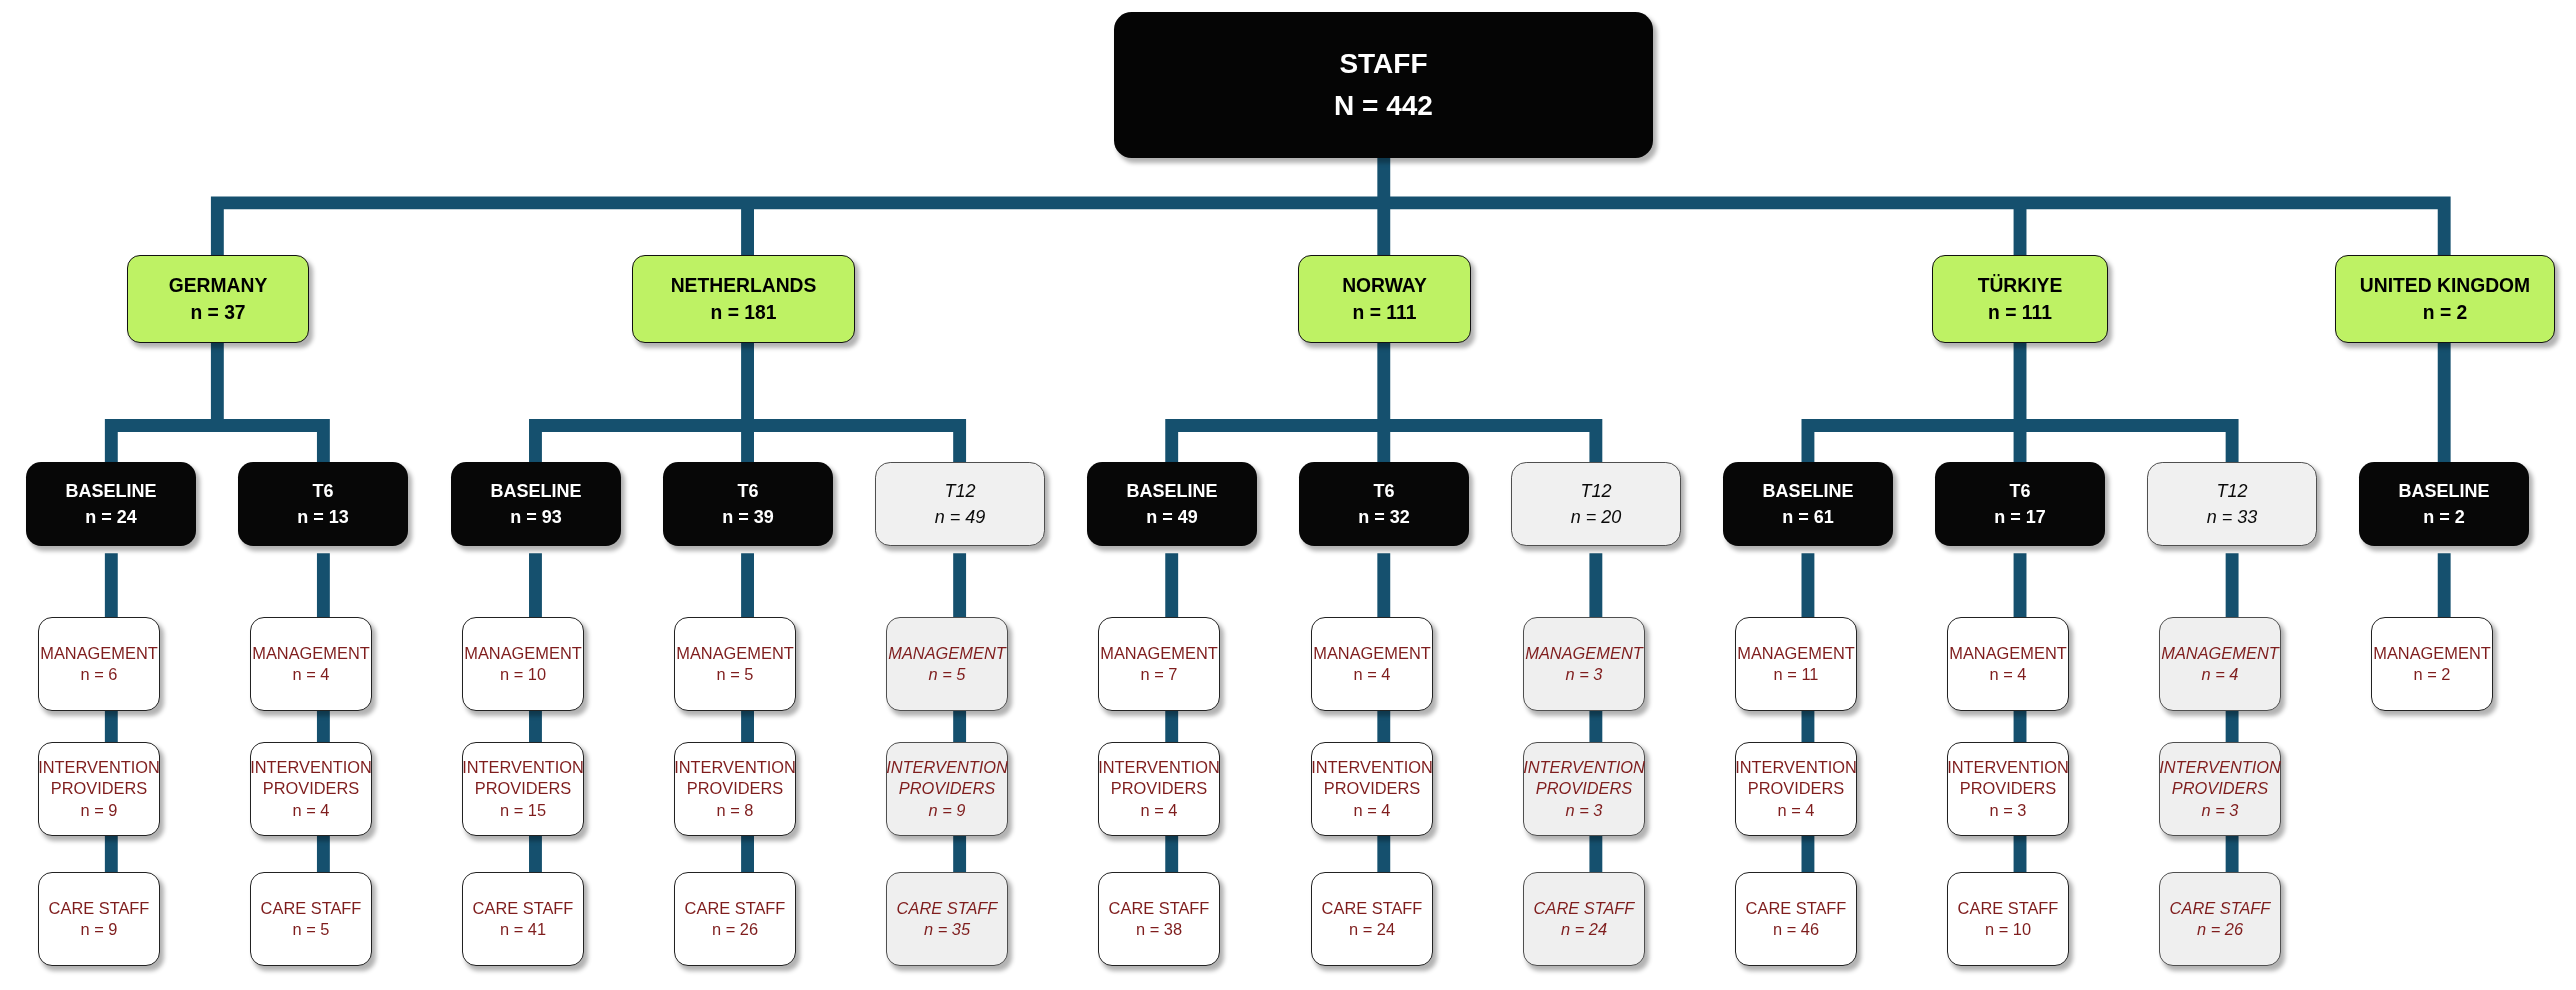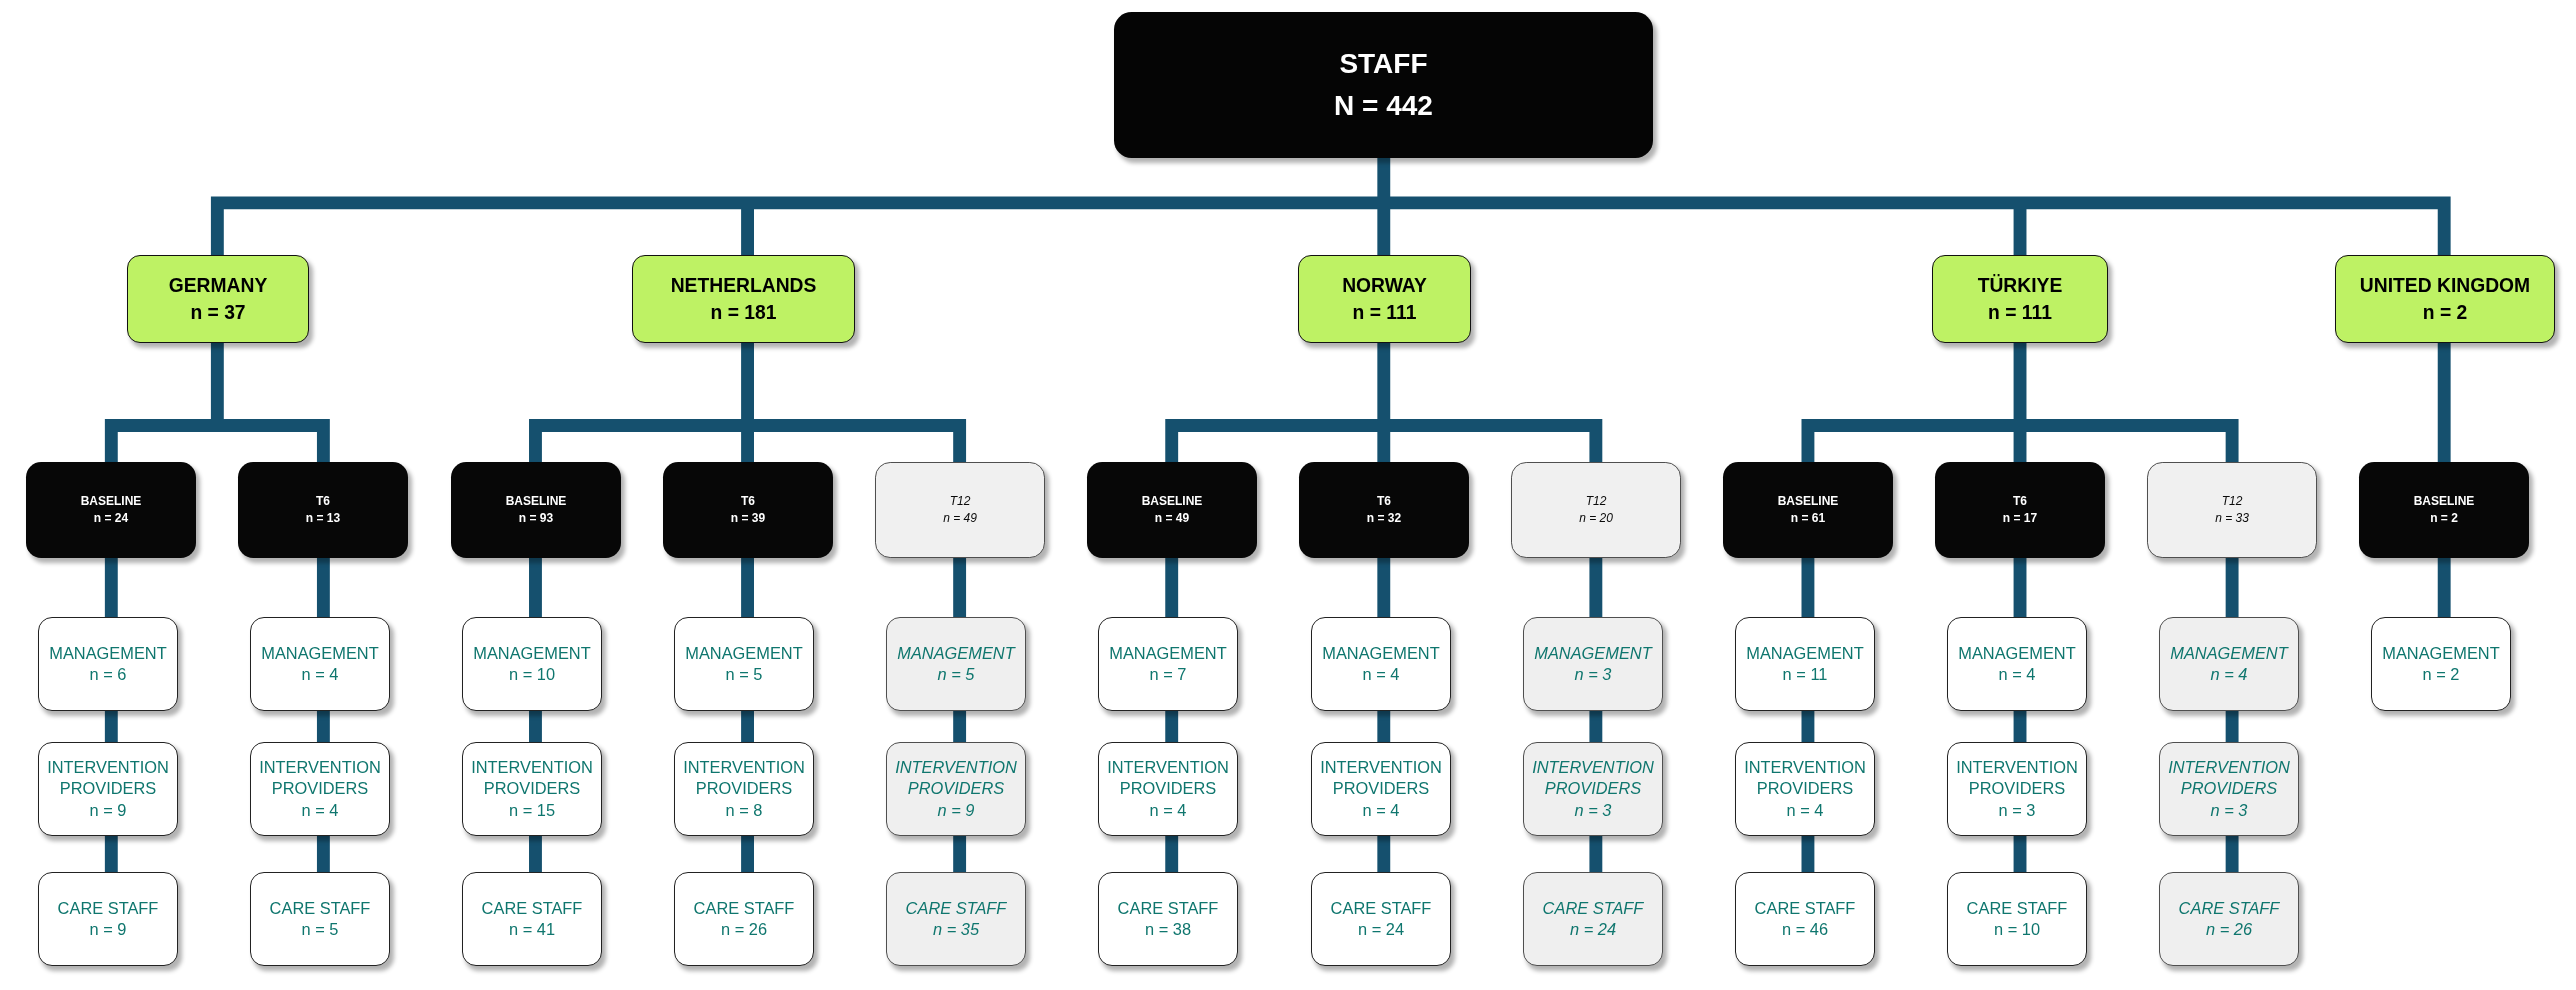--- a/index.html
+++ b/index.html
@@ -6,24 +6,24 @@
   #stage{position:relative;width:2576px;height:991px;background:#ffffff;overflow:hidden;
          font-family:"Liberation Sans",sans-serif;}
   #connectors{position:absolute;left:0;top:0;width:2576px;height:991px;}
   .box{position:absolute;display:flex;flex-direction:column;align-items:center;justify-content:center;
        text-align:center;box-sizing:border-box;border-radius:15.2px;
        box-shadow:3.5px 4.1px 4.7px rgba(0,0,0,0.30);}
   .title-box{left:1114px;top:11.7px;width:539px;height:146px;background:#050505;color:#ffffff;
        font-weight:bold;font-size:28px;line-height:1.5;border-radius:17.6px;}
   .country{top:255px;height:88px;background:#bef264;border:1.8px solid #111111;color:#000000;
        font-weight:bold;font-size:19.3px;line-height:1.4;border-radius:13px;}
-  .tb{top:462px;width:170px;height:96px;background:#070707;color:#ffffff;
-       font-weight:bold;font-size:12px;line-height:1.45;}
+  .tb{top:462px;width:170px;height:84px;background:#070707;color:#ffffff;
+       font-weight:bold;font-size:18px;line-height:1.45;}
   .tb.t12{background:#f0f0f0;color:#0a0a0a;border:1.8px solid #4f4f4f;font-style:italic;font-weight:normal;}
-  .rb{width:140px;height:94px;background:#ffffff;border:1.2px solid #222222;color:#0f766e;
+  .rb{width:122px;height:94px;background:#ffffff;border:1.2px solid #222222;color:#7f1d1d;
        font-size:16.4px;line-height:1.3;padding:0 4.7px;border-radius:14px;}
   .rb.t12{background:#efefef;border:1.5px solid #4f4f4f;font-style:italic;}
   .r-m{top:617px}
   .r-i{top:742px}
   .r-c{top:872px}
 </style>
 </head>
 <body>
 
 <div id="stage">

